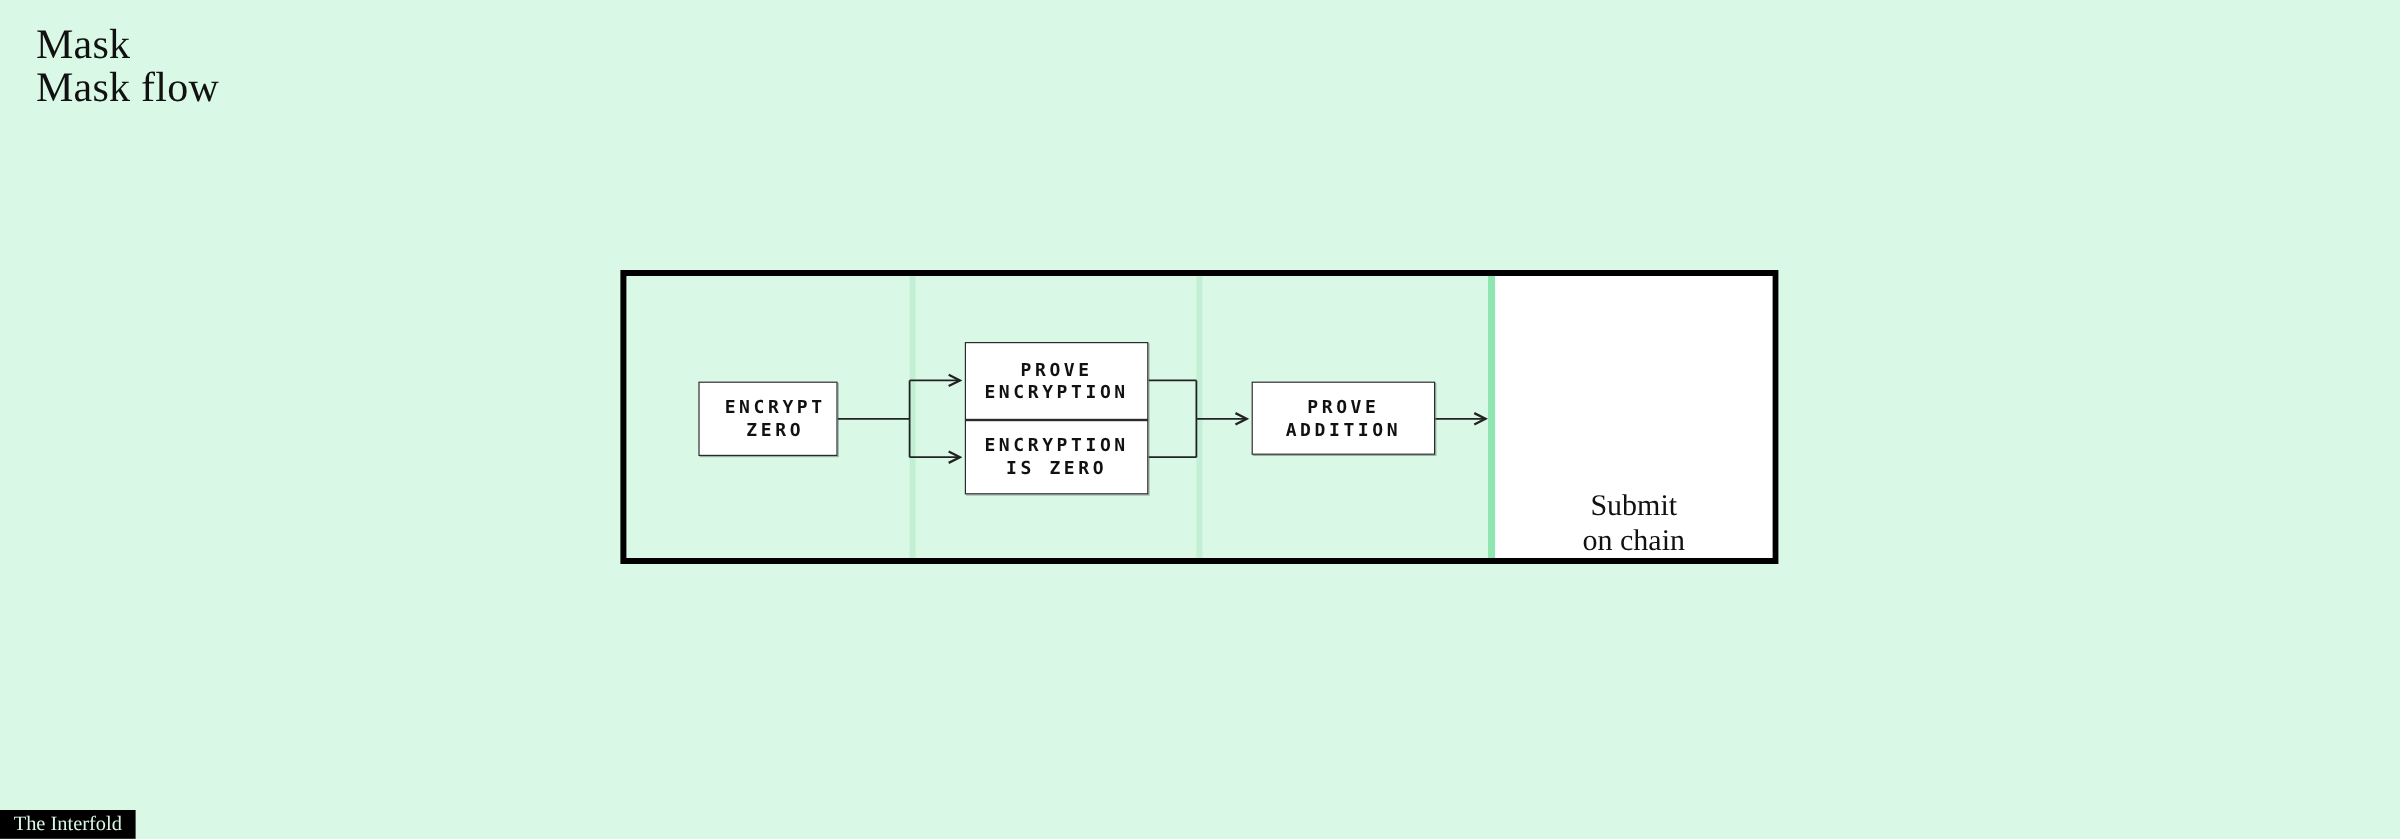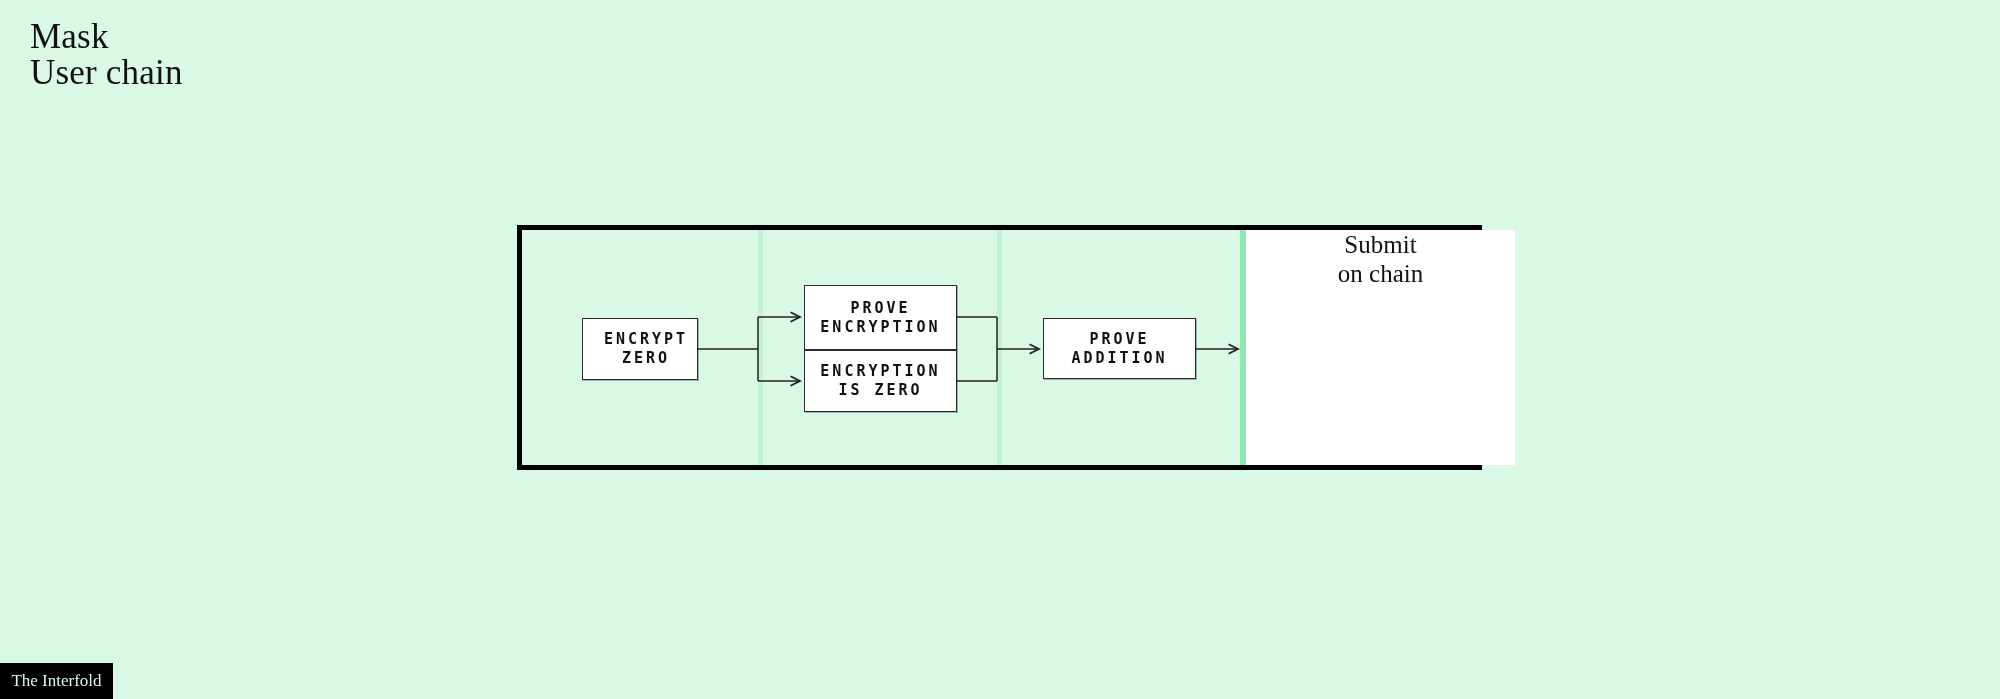--- a/index.html
+++ b/index.html
@@ -43,23 +43,23 @@
   }
   .frame-inner{position:absolute;left:0;top:0;width:955px;height:235px;}
 
   .lane-divider{
     position:absolute;top:0;bottom:0;width:5px;
     background:var(--lane-divider);
   }
   .lane-divider.accent{width:6px;background:var(--accent-divider);}
 
   .submit-panel{
-    position:absolute;left:724px;top:0;width:269px;height:235px;
+    position:absolute;left:724px;top:0;width:231px;height:235px;
     background:var(--panel-white);
-    display:flex;align-items:flex-start;justify-content:center;
+    display:flex;align-items:flex-end;justify-content:center;
   }
   .submit-label{
     font-family:"Liberation Serif",serif;
     font-size:25px;line-height:29px;
     text-align:center;white-space:pre-line;
     color:var(--text);
   }
 
   .node{
     position:absolute;
@@ -82,36 +82,36 @@
   #node-encryption-is-zero{left:282px;top:120px;width:153px;height:62px;}
   #node-prove-addition{left:521px;top:88px;width:153px;height:61px;}
 
   .edges{position:absolute;left:0;top:0;pointer-events:none;}
   .edges path{stroke:var(--line);stroke-width:1.5;fill:none;}
   .edges marker path{stroke:var(--line);stroke-width:1.4;fill:none;}
 
   
   .badge{
     position:absolute;left:0;bottom:0;
-    width:113px;height:36px;
+    width:113px;height:24px;
     background:var(--badge-bg);
     color:var(--badge-text);
     display:flex;align-items:center;justify-content:center;
     font-family:"Liberation Serif",serif;
     font-size:17px;
   }
 </style>
 </head>
 <body>
 
 <div class="stage">
 
   <div class="page-title">
     <span>Mask</span>
-    <span>User chain</span>
+    <span>Mask flow</span>
   </div>
 
   <div class="frame">
     <div class="frame-inner">
 
       <div class="lane-divider" style="left:236px;"></div>
       <div class="lane-divider" style="left:475px;"></div>
       <div class="lane-divider accent" style="left:718px;"></div>
 
       <div class="submit-panel">

